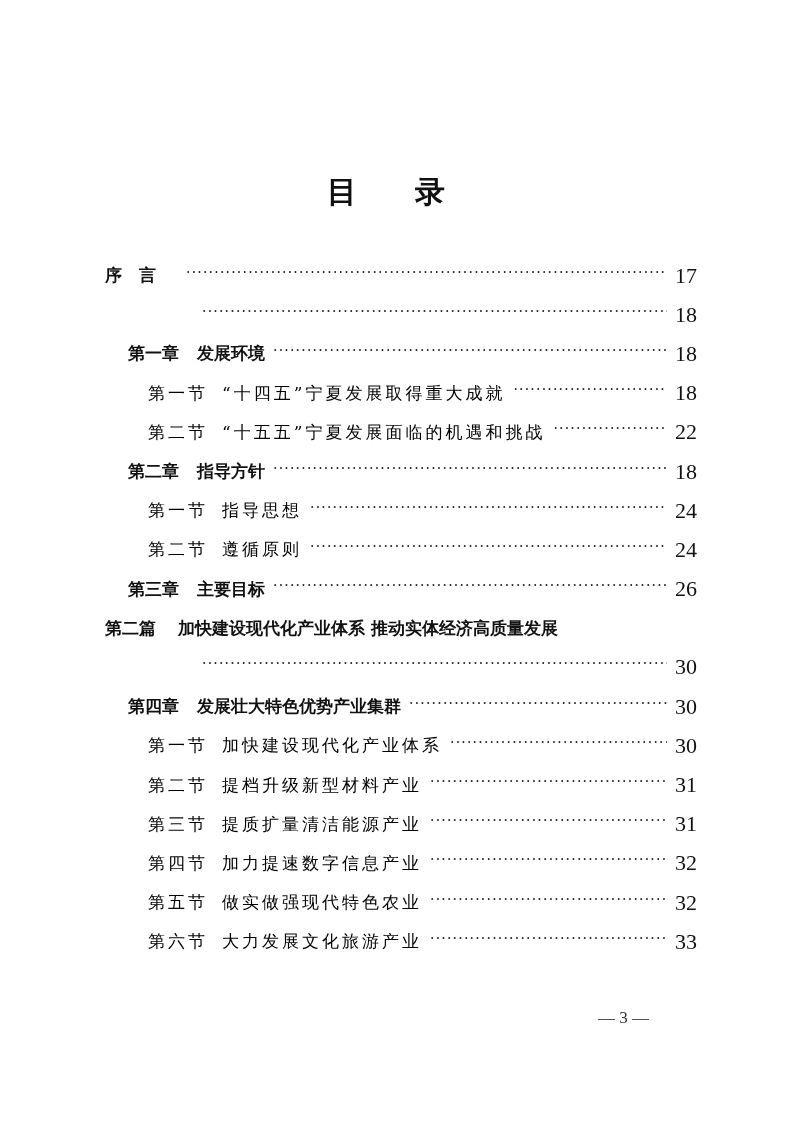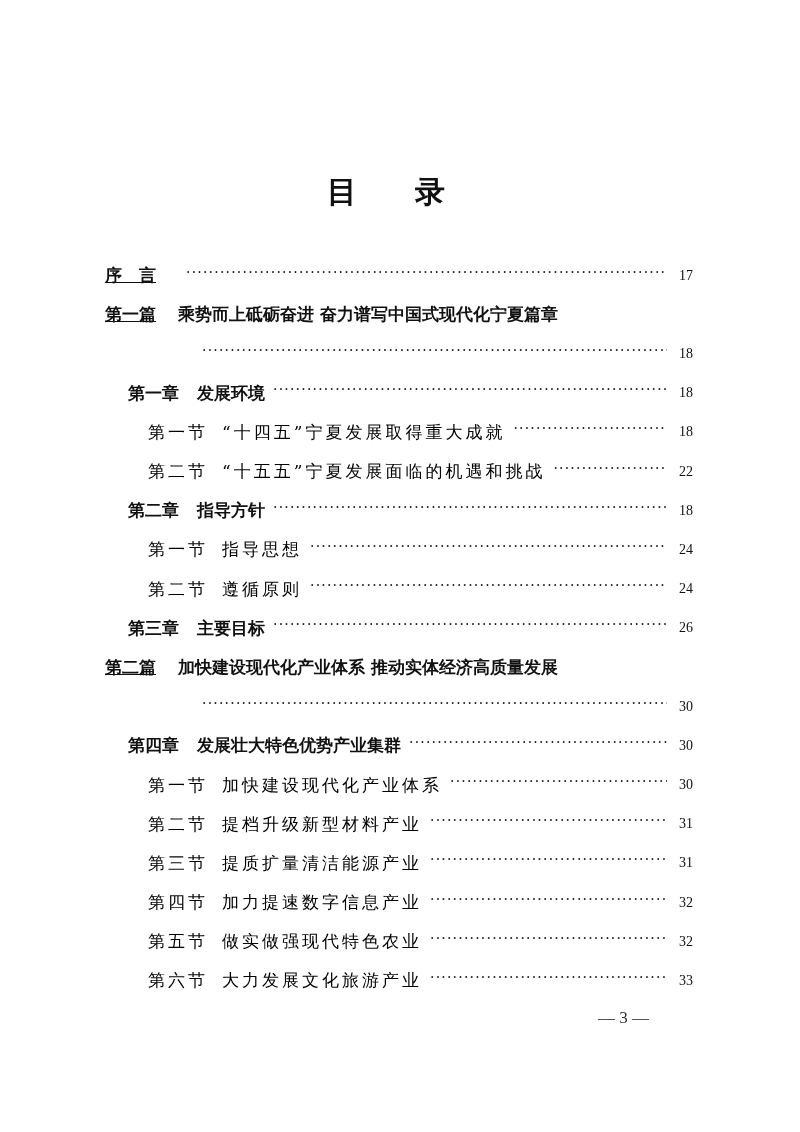--- a/index.html
+++ b/index.html
@@ -7,52 +7,49 @@
          font-family: "DejaVu Serif", "Liberation Serif", serif; color: #111; }
   .title { position: absolute; top: 172px; left: 0; width: 772px; text-align: center;
            font-size: 30px; font-weight: bold; letter-spacing: 0; }
   .title span { display: inline-block; }
   .title .gap { width: 58px; }
   .toc { position: absolute; left: 105px; top: 256px; width: 592px; }
   .row { position: relative; height: 39.2px; display: flex; align-items: center; font-size: 17px; white-space: nowrap; }
   .row .label { flex: 0 0 auto; padding-right: 8px; background: #fff; }
   .row .dots { flex: 1 1 auto; overflow: hidden; height: 20px; position: relative; }
   .row .dots::before { content: "································································································································"; position: absolute; left: 0; top: -2px; letter-spacing: 1.2px; font-size: 14px; color: #222; white-space: nowrap; }
-  .row .page { flex: 0 0 auto; padding-left: 8px; font-family: "Liberation Serif", serif; font-size: 14px; width: 22px; text-align: center; }
+  .row .page { flex: 0 0 auto; padding-left: 8px; font-family: "Liberation Serif", serif; font-size: 22px; width: 22px; text-align: center; }
   .lvl0 .label { font-weight: bold; font-family: "DejaVu Sans", sans-serif; font-size: 17px; }
   .lvl0.part .label { font-weight: bold; }
   .lvl1 { padding-left: 23px; }
   .lvl1 .label { font-weight: bold; font-family: Liberation Mono, monospace; }
   .lvl2 { padding-left: 43px; }
   .lvl2 .label { font-weight: normal; letter-spacing: 3px; color: #000000; }
   .cont { padding-left: 97px; }
   .pfx { display: inline-block; }
-  .lvl0 .pfx { margin-right: 22px; text-decoration: underline; }
+  .lvl0 .pfx { margin-right: 22px; }
   .lvl1 .pfx { margin-right: 18px; }
   .lvl2 .pfx { margin-right: 14px; }
   .footer { position: absolute; top: 1008px; left: 598px; font-family: "Liberation Serif", serif; font-size: 17px; color: #333; }
 </style>
 </head>
 <body>
 
 <div class="title">
   <span>目</span><span class="gap"></span><span>录</span>
 </div>
 
 <div class="toc">
 
   <div class="row lvl0">
     <span class="label"><span class="pfx">序　言</span></span>
     <span class="dots"></span>
     <span class="page">17</span>
   </div>
 
-  <div class="row lvl0 part">
-    <span class="label"><span class="pfx">第一篇</span><span>乘势而上砥砺奋进 奋力谱写中国式现代化宁夏篇章</span></span>
-  </div>
 
   <div class="row cont">
     <span class="dots"></span>
     <span class="page">18</span>
   </div>
 
   <div class="row lvl1">
     <span class="label"><span class="pfx">第一章</span><span>发展环境</span></span>
     <span class="dots"></span>
     <span class="page">18</span>

